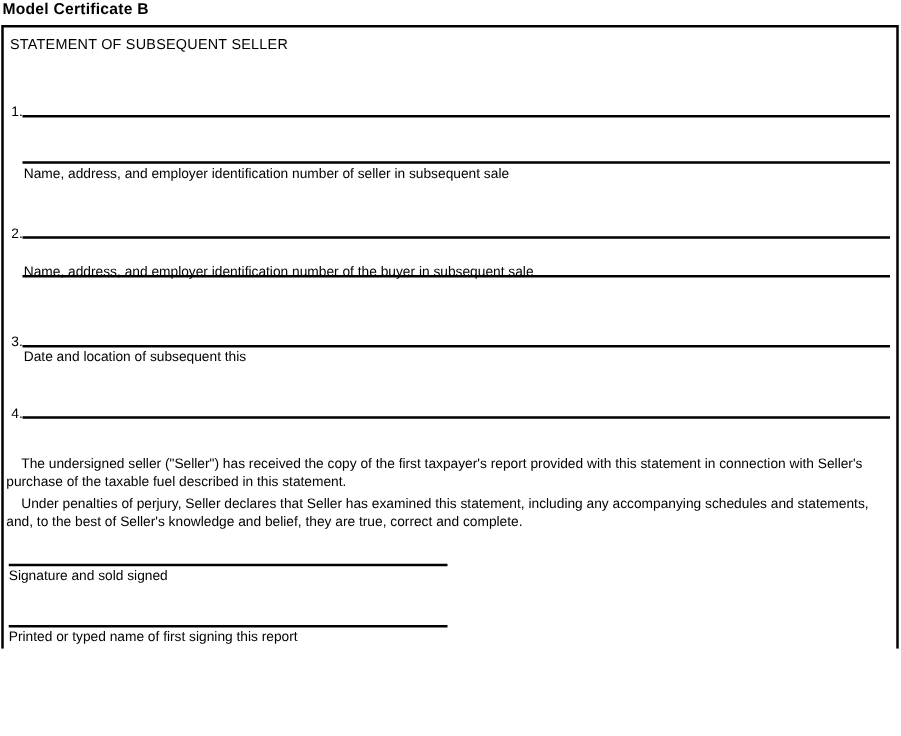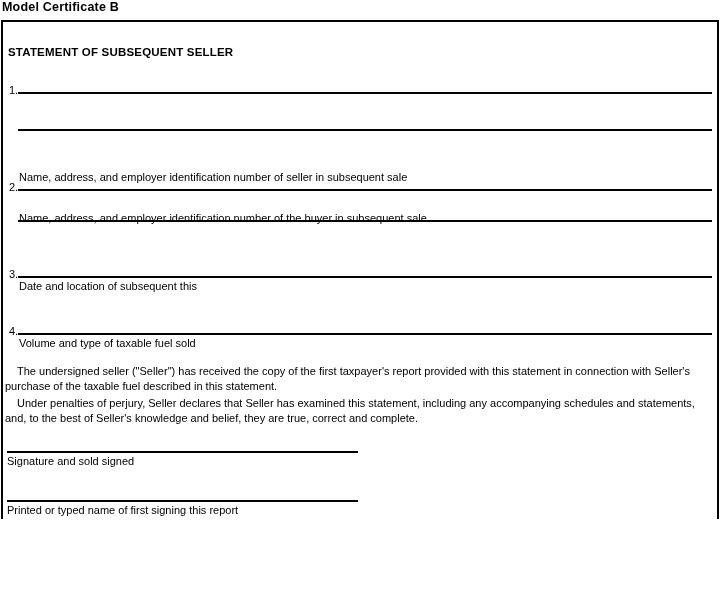--- a/index.html
+++ b/index.html
@@ -32,23 +32,23 @@
     top: 20px;
     width: 718px;
     height: 552px;
     border: 2px solid #000000;
     box-sizing: border-box;
     background: #ffffff;
   }
   .form-heading {
     position: absolute;
     left: 8px;
-    top: 46px;
+    top: 30px;
     font-size: 11.5px;
-    font-weight: bold;
+    font-weight: normal;
     letter-spacing: 0.2px;
     white-space: nowrap;
   }
   .rule {
     position: absolute;
     height: 2px;
     background: #000000;
   }
   .item-number {
     position: absolute;
@@ -91,34 +91,33 @@
 
   <div class="doc-title">Model Certificate B</div>
 
   <div class="form-box"></div>
 
   <div class="form-heading">STATEMENT OF SUBSEQUENT SELLER</div>
 
   <div class="item-number" style="top:84px;">1.</div>
   <div class="rule item-rule" style="top:92px;"></div>
   <div class="rule item-rule" style="top:129px;"></div>
-  <div class="item-label" style="top:133px;margin-top:38px;">Name, address, and employer identification number of seller in subsequent sale</div>
+  <div class="item-label" style="top:133px;">Name, address, and employer identification number of seller in subsequent sale</div>
 
   <div class="item-number" style="top:181px;">2.</div>
   <div class="rule item-rule" style="top:189px;"></div>
   <div class="rule item-rule" style="top:220px;"></div>
   <div class="item-label" style="top:212px;">Name, address, and employer identification number of the buyer in subsequent sale</div>
 
   <div class="item-number" style="top:268px;">3.</div>
   <div class="rule item-rule" style="top:276px;"></div>
   <div class="item-label" style="top:280px;">Date and location of subsequent this</div>
 
   <div class="item-number" style="top:325px;">4.</div>
   <div class="rule item-rule" style="top:333px;"></div>
-  <div class="item-label" style="top:337px;">Volume and type of taxable fuel sold</div>
 
   <div class="para" style="top:364px;">The undersigned seller ("Seller") has received the copy of the first taxpayer's report provided with this statement in connection with Seller's purchase of the taxable fuel described in this statement.</div>
   <div class="para" style="top:396px;">Under penalties of perjury, Seller declares that Seller has examined this statement, including any accompanying schedules and statements, and, to the best of Seller's knowledge and belief, they are true, correct and complete.</div>
 
   <div class="rule sig-rule" style="top:451px;"></div>
   <div class="sig-label" style="top:455px;">Signature and sold signed</div>
 
   <div class="rule sig-rule" style="top:500px;"></div>
   <div class="sig-label" style="top:504px;">Printed or typed name of first signing this report</div>
 

